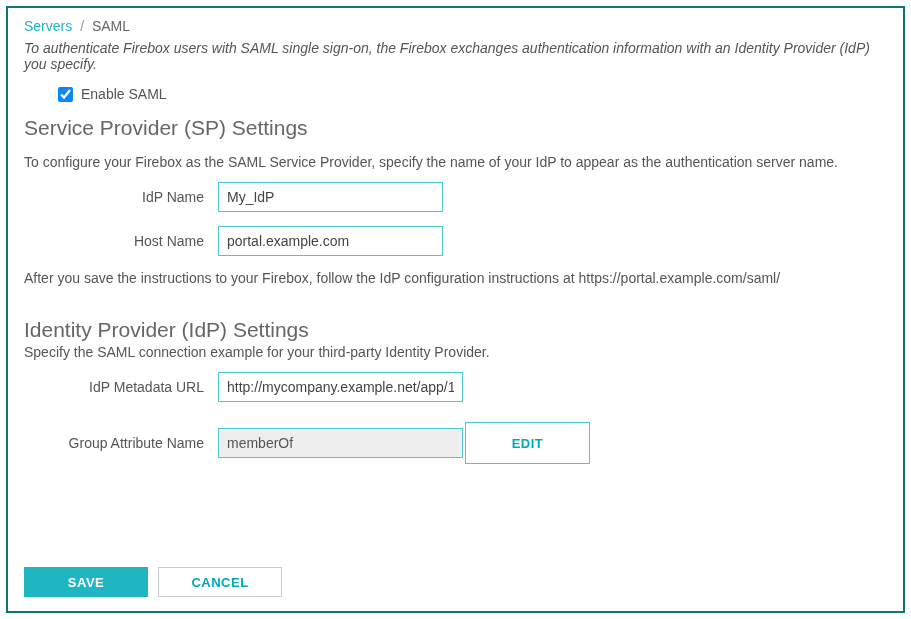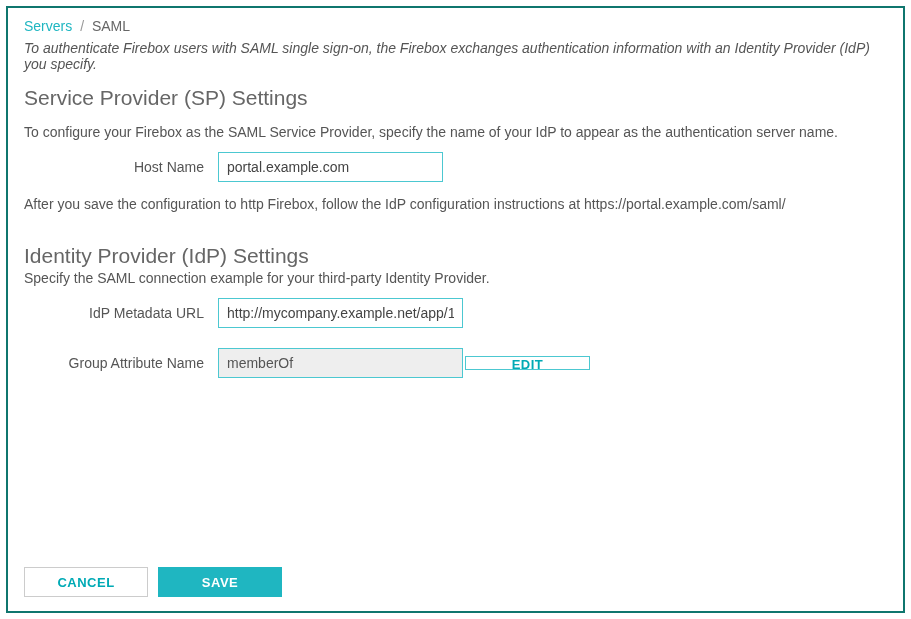--- a/index.html
+++ b/index.html
@@ -75,21 +75,21 @@
       background: #fff;
     }
     input.text-input.w-225 { width: 225px; }
     input.text-input.w-245 { width: 245px; }
     input.text-input.readonly {
       background: #eee;
       border: 1px solid #4cc8d1;
       color: #555;
     }
     .edit-btn {
-      height: 14px;
+      height: 42px;
       width: 125px;
       margin-left: 2px;
       background: #fff;
       border: 1px solid #4cc8d1;
       color: #00aab5;
       font-weight: 600;
       font-size: 13px;
       letter-spacing: 0.5px;
       cursor: pointer;
     }
@@ -130,46 +130,54 @@
 <div class="panel">
 
   <div class="breadcrumb">
     <a href="#">Servers</a>
     <span class="sep">/</span>
     <span class="current">SAML</span>
   </div>
 
   <p class="intro">To authenticate Firebox users with SAML single sign-on, the Firebox exchanges authentication information with an Identity Provider (IdP) you specify.</p>
 
+  <div class="checkbox-row">
+    <input type="checkbox" checked="" style="">
+    <label>Enable SAML</label>
+  </div>
 
   <h2 class="section-title">Service Provider (SP) Settings</h2>
 
   <p class="help">To configure your Firebox as the SAML Service Provider, specify the name of your IdP to appear as the authentication server name.</p>
 
+  <div class="form-row">
+    <div class="form-label">IdP Name</div>
+    <input type="text" class="text-input w-225" value="My_IdP" style="">
+  </div>
 
 
   <div class="form-row">
     <div class="form-label">Host Name</div>
     <input type="text" class="text-input w-225" value="portal.example.com" style="">
   </div>
 
-  <p class="save-url">After you save the configuration to http Firebox, follow the IdP configuration instructions at https://portal.example.com/saml/</p>
+  <p class="save-url">After you save the instructions to your Firebox, follow the IdP configuration instructions at https://portal.example.com/saml/</p>
 
   <h2 class="section-title second">Identity Provider (IdP) Settings</h2>
   <p class="help">Specify the SAML connection example for your third-party Identity Provider.</p>
 
   <div class="form-row" style="margin-top:1px;">
     <div class="form-label">IdP Metadata URL</div>
     <input type="text" class="text-input w-245" value="http://mycompany.example.net/app/123" style="">
   </div>
 
   <div class="form-row" style="margin-top:20px;">
     <div class="form-label">Group Attribute Name</div>
     <input type="text" readonly="" class="text-input readonly w-245" value="memberOf" style="">
     <button class="edit-btn">EDIT</button>
   </div>
 
   <div class="bottom-buttons">
+    <button class="btn btn-primary">SAVE</button>
     <button class="btn btn-secondary">CANCEL</button>
-    <button class="btn btn-primary">SAVE</button>
   </div>
 
 </div>
 
 </body></html>

